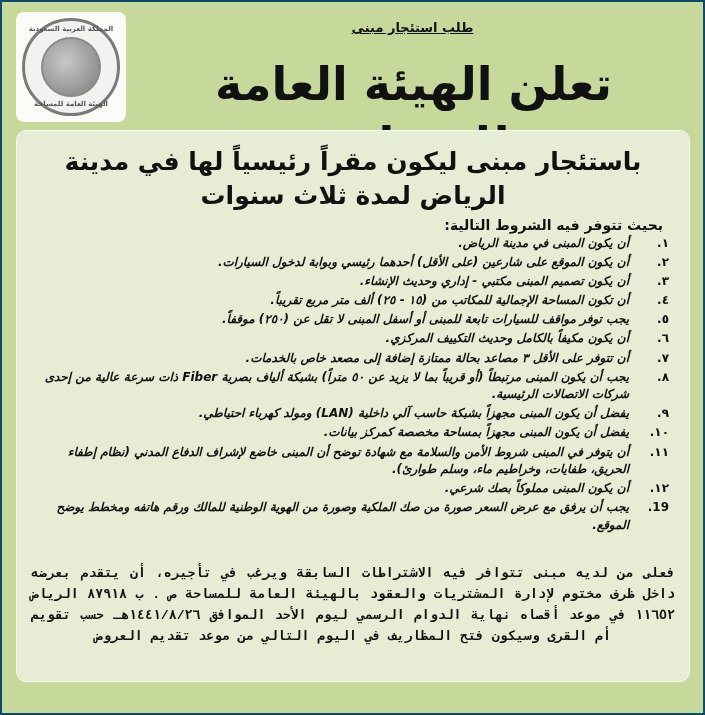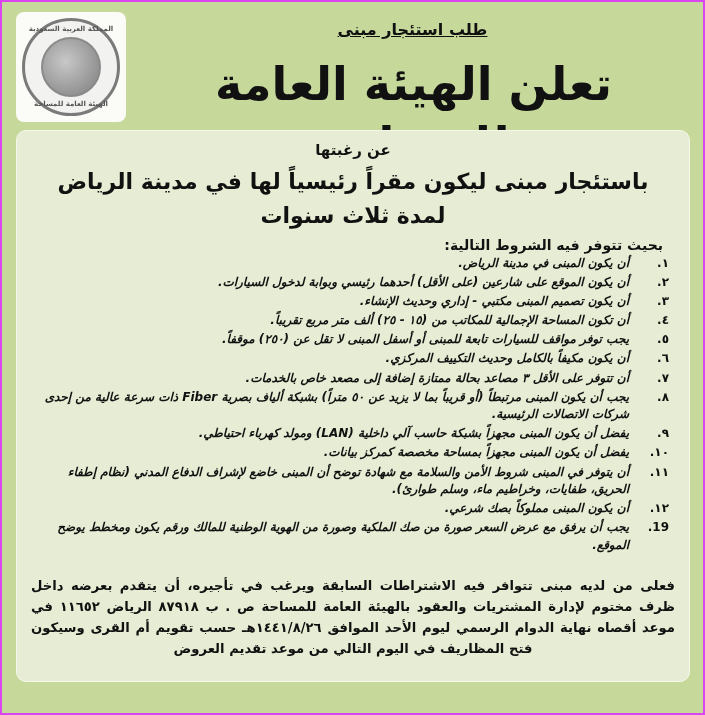--- a/index.html
+++ b/index.html
@@ -4,21 +4,21 @@
   <style>
     html, body { margin: 0; padding: 0; }
     body {
       width: 705px; height: 715px; overflow: hidden;
       background: #c6d99b;
       font-family: "DejaVu Sans", sans-serif;
       color: #111;
     }
     .frame {
       position: absolute; left: 0; top: 0; width: 701px; height: 711px;
-      border: 2px solid #d946ef; background: #c6d99b;
+      border: 2px solid #0c4a6e; background: #c6d99b;
     }
     .logo {
       position: absolute; left: 14px; top: 10px; width: 110px; height: 110px;
       background: #fbfbf7; border-radius: 8px;
       display: flex; align-items: center; justify-content: center;
     }
     .logo-ring {
       width: 98px; height: 98px; border-radius: 50%;
       border: 3px solid #7a7a7a; box-sizing: border-box;
       display: flex; align-items: center; justify-content: center;
@@ -30,41 +30,41 @@
       background: radial-gradient(circle at 40% 40%, #c8c8c8, #7d7d7d);
     }
     .logo-ring-text {
       position: absolute; top: 4px; left: 0; right: 0; text-align: center;
       font-size: 7px; font-weight: bold; color: #555; direction: rtl;
     }
     .logo-ring-text.bottom { top: auto; bottom: 5px; }
     .request-title {
       position: absolute; left: 140px; right: 20px; top: 18px;
       text-align: center; direction: rtl;
-      font-size: 16px; font-weight: bold; text-decoration: underline;
+      font-size: 13px; font-weight: bold; text-decoration: underline;
     }
     .main-title {
       position: absolute; left: 140px; right: 18px; top: 52px;
       text-align: center; direction: rtl;
       font-size: 46px; font-weight: bold; letter-spacing: 1px; line-height: 60px;
     }
     .panel {
       position: absolute; left: 14px; top: 128px; width: 674px; height: 552px;
       background: #e7edd4; border-radius: 10px;
       border: 1px solid #f4f7ea; box-sizing: border-box;
       direction: rtl; padding: 8px 14px 0 14px;
     }
     .intro { text-align: center; font-size: 15px; font-weight: bold; margin-top: 2px; }
-    .headline { text-align: center; font-size: 22px; font-weight: bold; margin-top: 6px; line-height: 34px; }
+    .headline { text-align: center; font-size: 25px; font-weight: bold; margin-top: 6px; line-height: 34px; }
     .conditions-title { font-size: 14px; font-weight: bold; margin-top: 4px; margin-right: 12px; }
     ol.conditions { list-style: none; margin: 2px 0 0 0; padding: 0; font-size: 12px; font-weight: bold; }
     ol.conditions li { display: flex; line-height: 17.6px; margin-bottom: 1.5px; }
     .num { width: 40px; flex: none; text-align: right; padding-right: 6px; }
     .cond-text { flex: 1; font-style: italic; }
-    .closing { font-size: 13.2px; font-weight: bold; line-height: 21px; margin-top: 20px; text-align: justify; text-align-last: center; }
+    .closing { font-size: 13.2px; font-weight: bold; line-height: 21px; margin-top: 28px; text-align: justify; text-align-last: center; font-family: Liberation Mono, monospace; }
     .footer {
       position: absolute; left: 0; right: 0; top: 682px;
       text-align: center; direction: rtl; font-size: 17px; font-weight: bold;
     }
   </style>
 </head>
 <body>
 
 <div class="frame">
   <div class="logo">
@@ -72,21 +72,20 @@
       <span class="logo-ring-text">المملكة العربية السعودية</span>
       <div class="logo-inner"></div>
       <span class="logo-ring-text bottom">الهيئة العامة للمساحة</span>
     </div>
   </div>
 
   <div class="request-title">طلب استئجار مبنى</div>
   <div class="main-title">تعلن الهيئة العامة للمساحة</div>
 
   <div class="panel">
-    <div class="intro">عن رغبتها</div>
     <div class="headline">باستئجار مبنى ليكون مقراً رئيسياً لها في مدينة الرياض لمدة ثلاث سنوات</div>
     <div class="conditions-title">بحيث تتوفر فيه الشروط التالية:</div>
     <ol class="conditions">
       <li>
           <span class="num">١.</span>
           <span class="cond-text">أن يكون المبنى في مدينة الرياض.</span>
         </li>
       <li>
           <span class="num">٢.</span>
           <span class="cond-text">أن يكون الموقع على شارعين (على الأقل) أحدهما رئيسي وبوابة لدخول السيارات.</span>
@@ -126,19 +125,19 @@
       <li>
           <span class="num">١١.</span>
           <span class="cond-text">أن يتوفر في المبنى شروط الأمن والسلامة مع شهادة توضح أن المبنى خاضع لإشراف الدفاع المدني (نظام إطفاء الحريق، طفايات، وخراطيم ماء، وسلم طوارئ).</span>
         </li>
       <li>
           <span class="num">١٢.</span>
           <span class="cond-text">أن يكون المبنى مملوكاً بصك شرعي.</span>
         </li>
       <li>
           <span class="num">19.</span>
-          <span class="cond-text">يجب أن يرفق مع عرض السعر صورة من صك الملكية وصورة من الهوية الوطنية للمالك ورقم يكون ومخطط يوضح الموقع.</span>
+          <span class="cond-text">يجب أن يرفق مع عرض السعر صورة من صك الملكية وصورة من الهوية الوطنية للمالك ورقم هاتفه ومخطط يوضح الموقع.</span>
         </li>
     </ol>
     <div class="closing">فعلى من لديه مبنى تتوافر فيه الاشتراطات السابقة ويرغب في تأجيره، أن يتقدم بعرضه داخل ظرف مختوم لإدارة المشتريات والعقود بالهيئة العامة للمساحة ص . ب ٨٧٩١٨ الرياض ١١٦٥٢ في موعد أقصاه نهاية الدوام الرسمي ليوم الأحد الموافق ١٤٤١/٨/٢٦هـ حسب تقويم أم القرى وسيكون فتح المظاريف في اليوم التالي من موعد تقديم العروض</div>
   </div>
 
 </div>
 
 </body></html>

